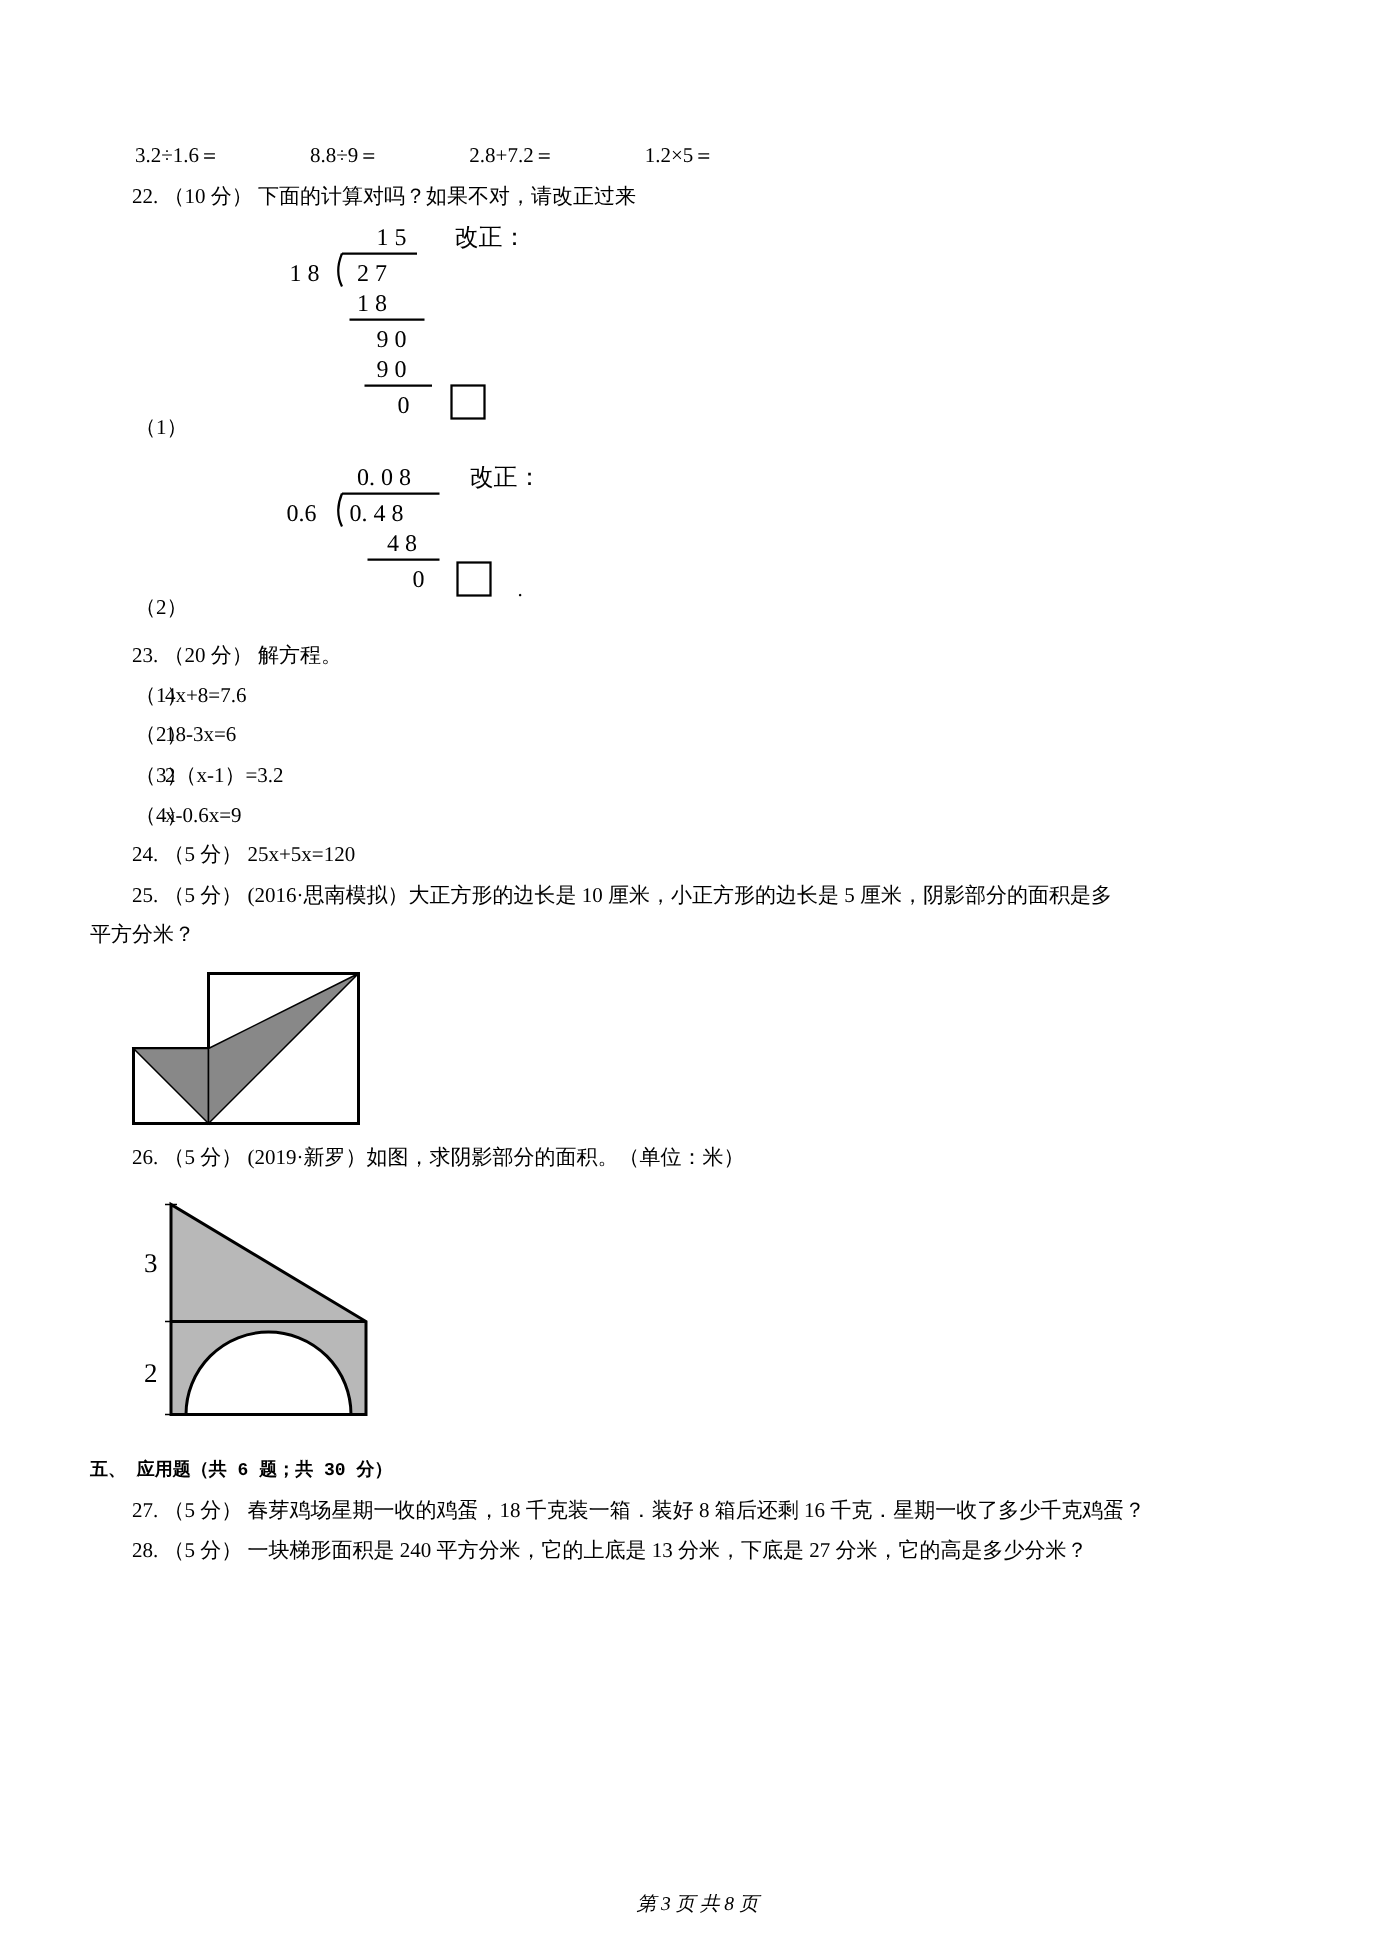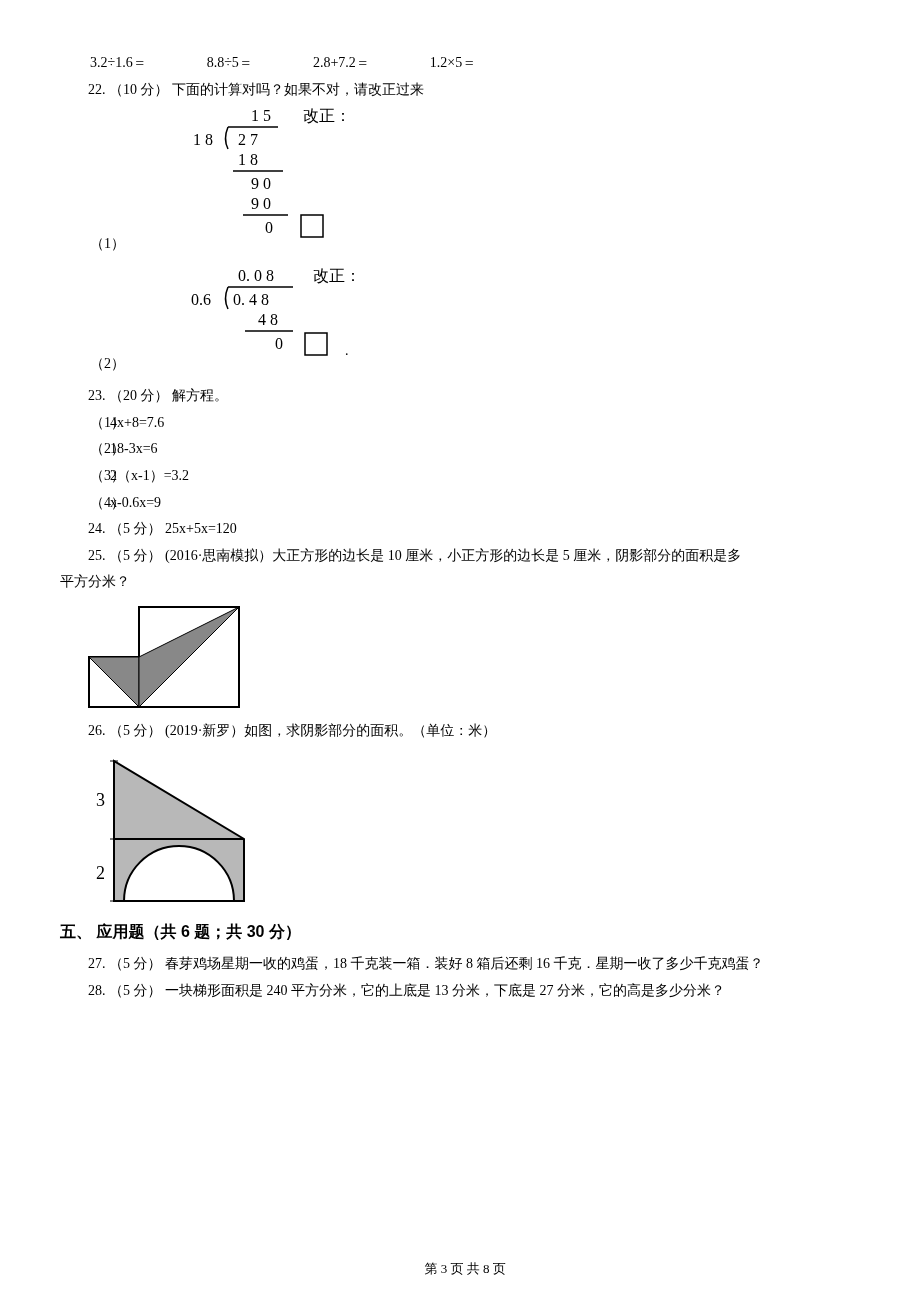--- a/index.html
+++ b/index.html
@@ -16,65 +16,67 @@
     min-height: 1302px;
     padding: 50px 60px 30px 60px;
     position: relative;
   }
   .indent { text-indent: 2em; }
   .no-indent { text-indent: 0; }
   .eq-row {
     display: flex;
     gap: 60px;
     padding-left: 30px;
+    margin-top: 42px;
   }
   .eq-row span { white-space: nowrap; }
   .sub-item {
     padding-left: 50px;
     position: relative;
   }
   .sub-label {
     position: absolute;
     left: 30px;
   }
   .inline-block-wrap {
     display: flex;
     align-items: flex-end;
     gap: 8px;
     padding-left: 30px;
   }
   .fig-sub-label {
     padding-bottom: 6px;
   }
   .section-head {
-    font-family: Liberation Sans, sans-serif;
+    font-family: Liberation Mono, monospace;
     font-weight: bold;
-    font-size: 16px;
+    font-size: 12px;
     text-indent: 0;
-    margin: 0 0 4px 0;
+    margin: 10px 0 4px 0;
   }
   .pager {
     position: absolute;
     bottom: 20px;
     left: 10px; right: 0;
     text-align: center;
     font-size: 13px;
+    font-style: italic;
   }
   p { margin: 0; }
   
   svg { display: block; }
 </style>
 </head>
 <body>
 
 <div class="page">
 
   <p class="eq-row">
     <span>3.2÷1.6＝</span>
-    <span>8.8÷5＝</span>
+    <span>8.8÷9＝</span>
     <span>2.8+7.2＝</span>
     <span>1.2×5＝</span>
   </p>
 
   <p class="indent">22.  （10 分）  下面的计算对吗？如果不对，请改正过来</p>
 
   <div class="inline-block-wrap">
     <span class="fig-sub-label">（1）</span>
     <svg width="230" height="160">
 

